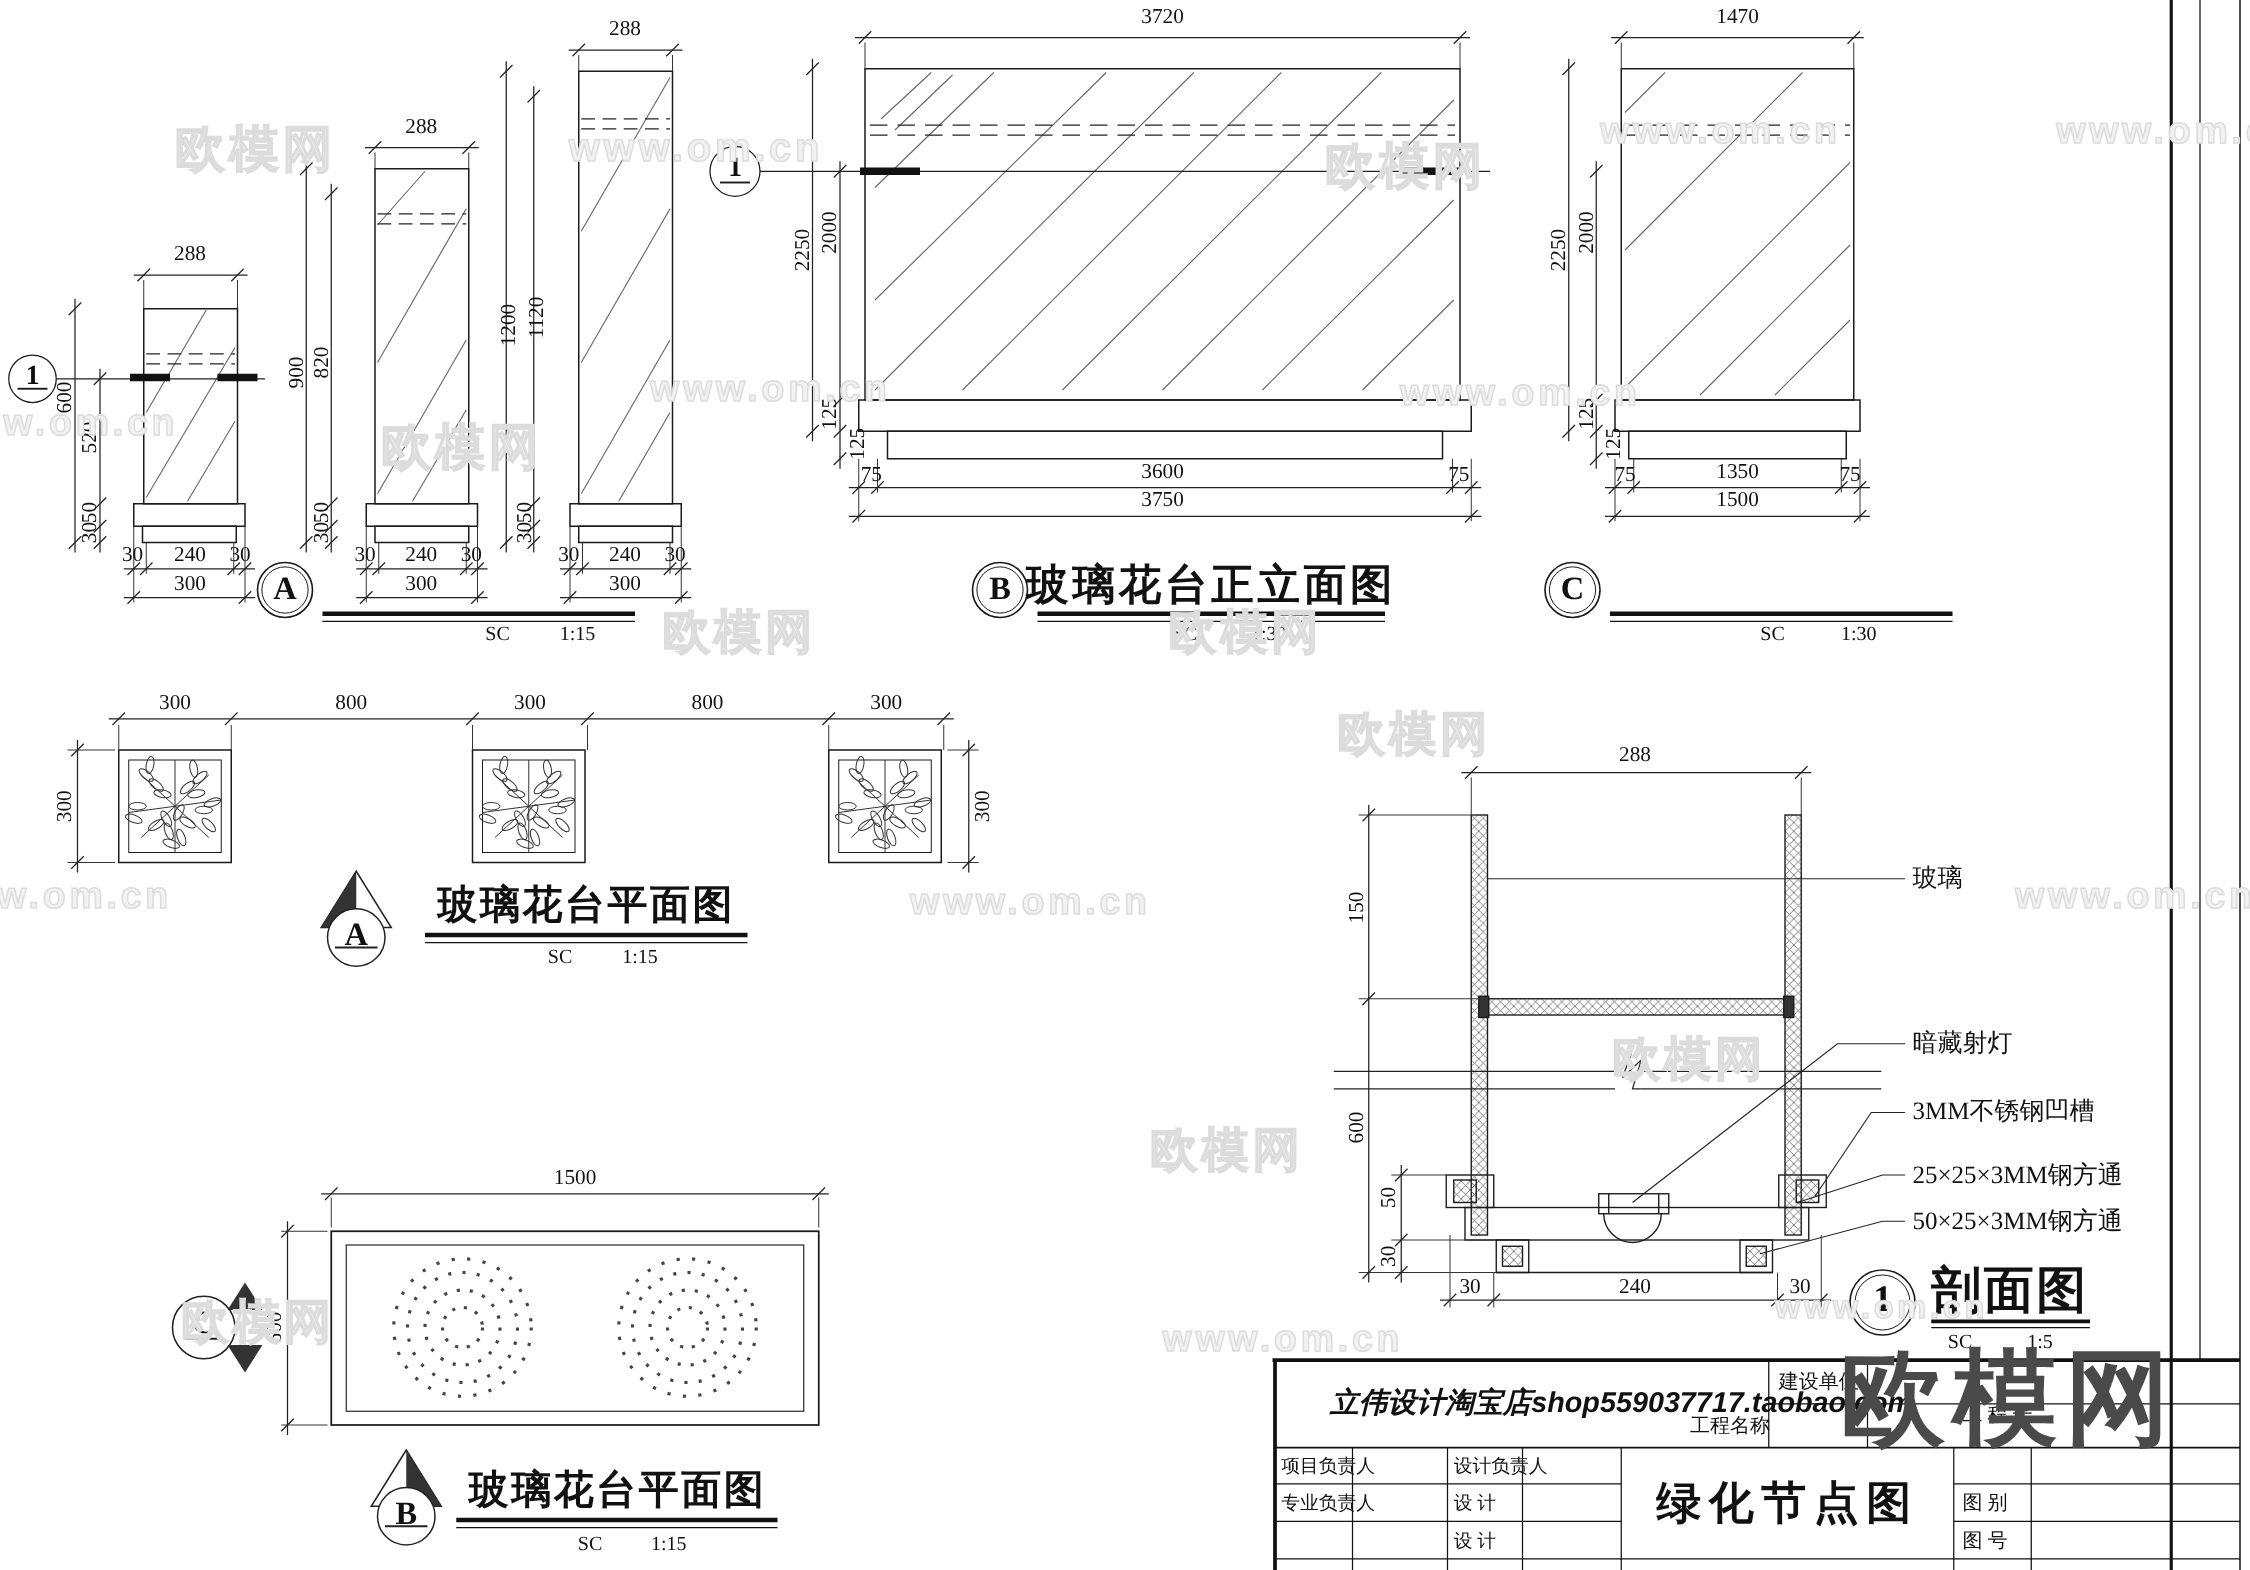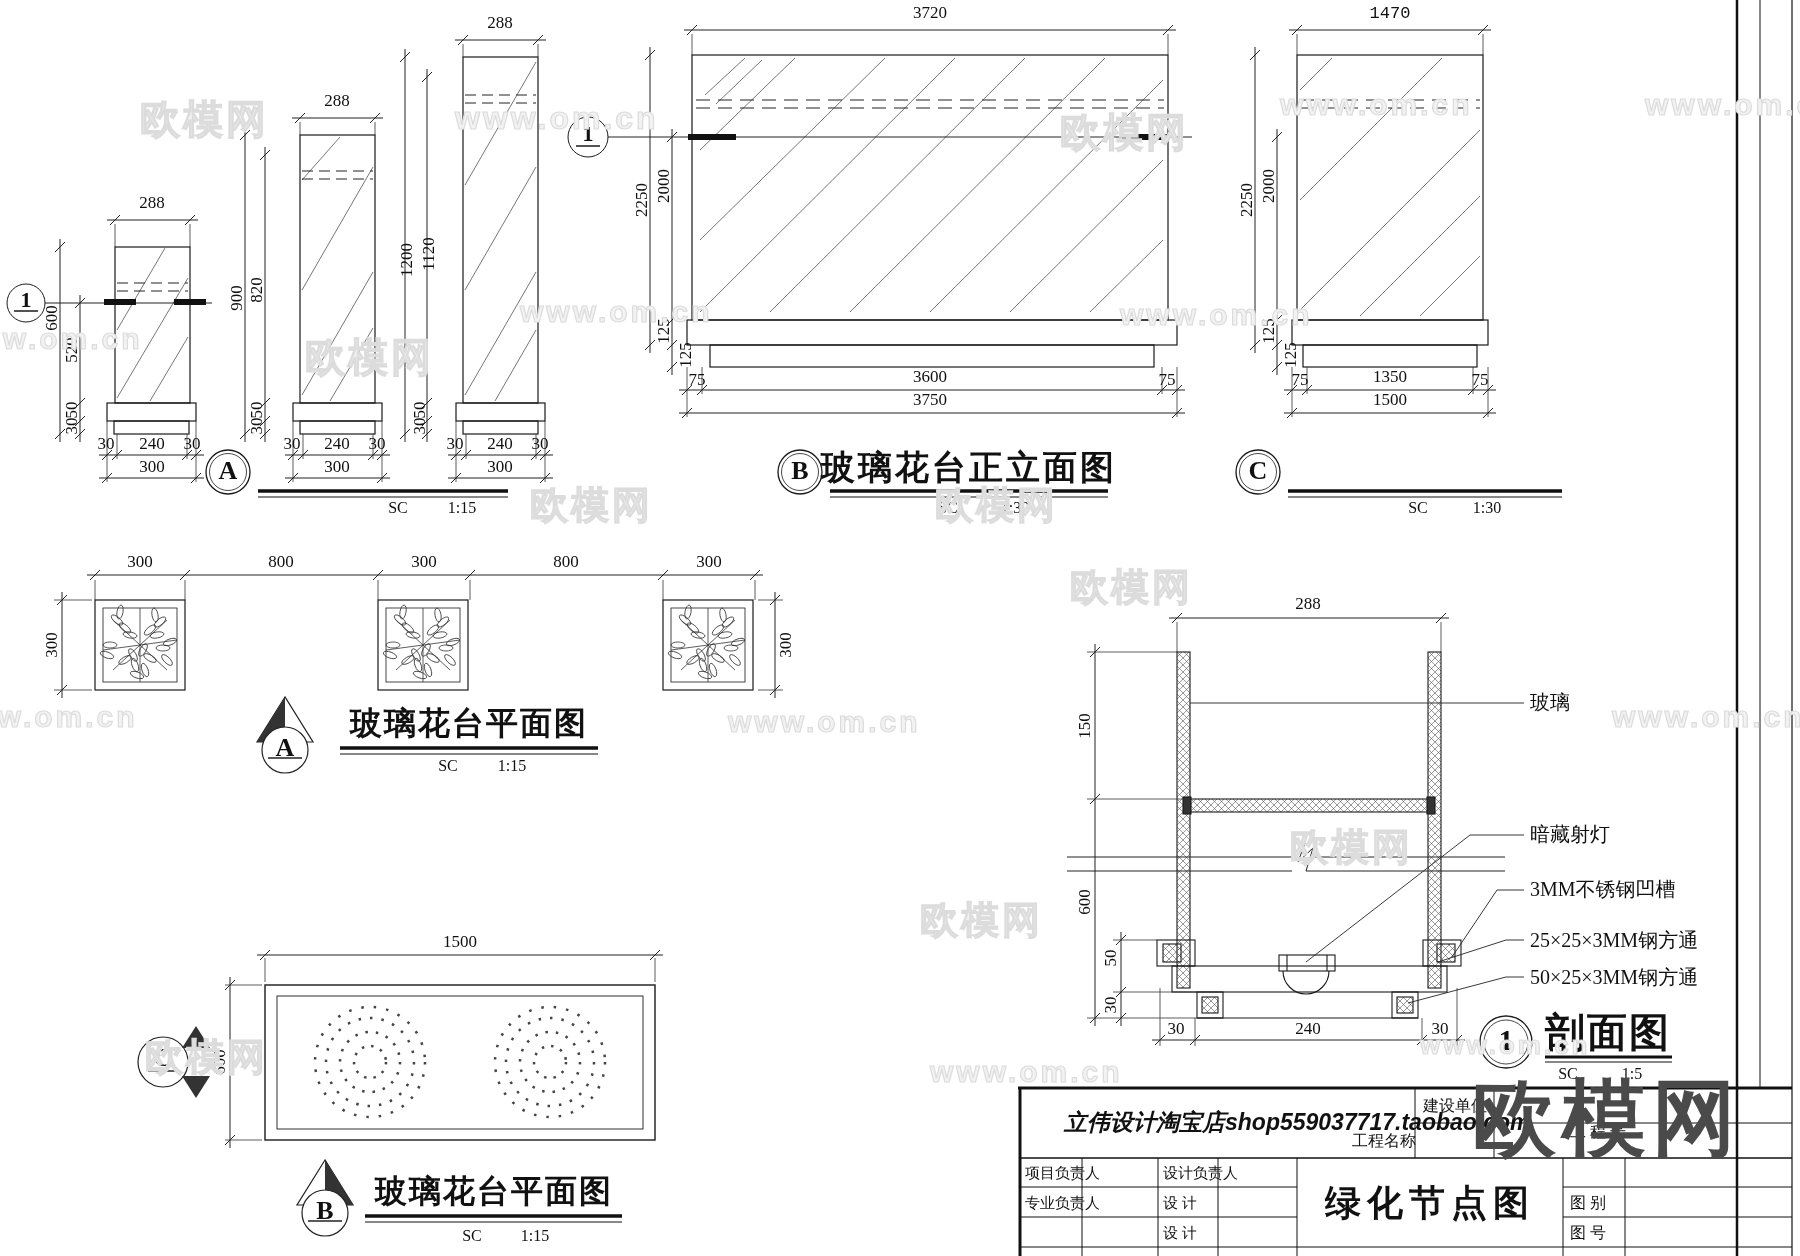--- a/index.html
+++ b/index.html
@@ -615,21 +615,21 @@
     <div class="t dimlab" style="left: 500px; top: 467px;">300</div>
     <div class="t dimlab" style="left: 930px; top: 13px;">3720</div>
     <div class="t dimlab rot" style="left: 642px; top: 200px;">2250</div>
     <div class="t dimlab rot" style="left: 664px; top: 186px;">2000</div>
     <div class="t dimlab rot" style="left: 664px; top: 331px;">125</div>
     <div class="t dimlab rot" style="left: 686px; top: 355px;">125</div>
     <div class="t dimlab" style="left: 697px; top: 380px;">75</div>
     <div class="t dimlab" style="left: 930px; top: 377px;">3600</div>
     <div class="t dimlab" style="left: 1167px; top: 380px;">75</div>
     <div class="t dimlab" style="left: 930px; top: 400px;">3750</div>
-    <div class="t dimlab" style="left: 1390px; top: 13px; font-family: Liberation Mono, monospace;">1470</div>
+    <div class="t dimlab" style="left: 1390px; top: 13px;">1470</div>
     <div class="t dimlab rot" style="left: 1247px; top: 200px;">2250</div>
     <div class="t dimlab rot" style="left: 1269px; top: 186px;">2000</div>
     <div class="t dimlab rot" style="left: 1269px; top: 331px;">125</div>
     <div class="t dimlab rot" style="left: 1291px; top: 355px;">125</div>
     <div class="t dimlab" style="left: 1300px; top: 380px;">75</div>
     <div class="t dimlab" style="left: 1390px; top: 377px;">1350</div>
     <div class="t dimlab" style="left: 1480px; top: 380px;">75</div>
     <div class="t dimlab" style="left: 1390px; top: 400px;">1500</div>
     <div class="t dimlab" style="left: 140px; top: 562px;">300</div>
     <div class="t dimlab" style="left: 281px; top: 562px;">800</div>

